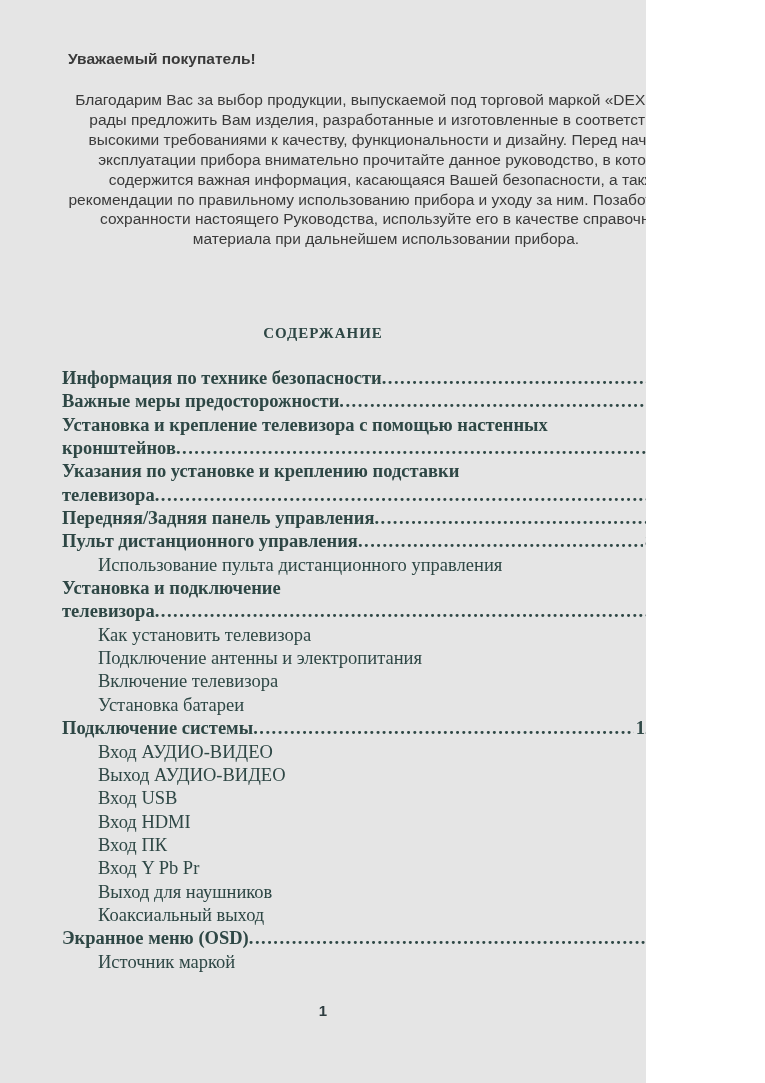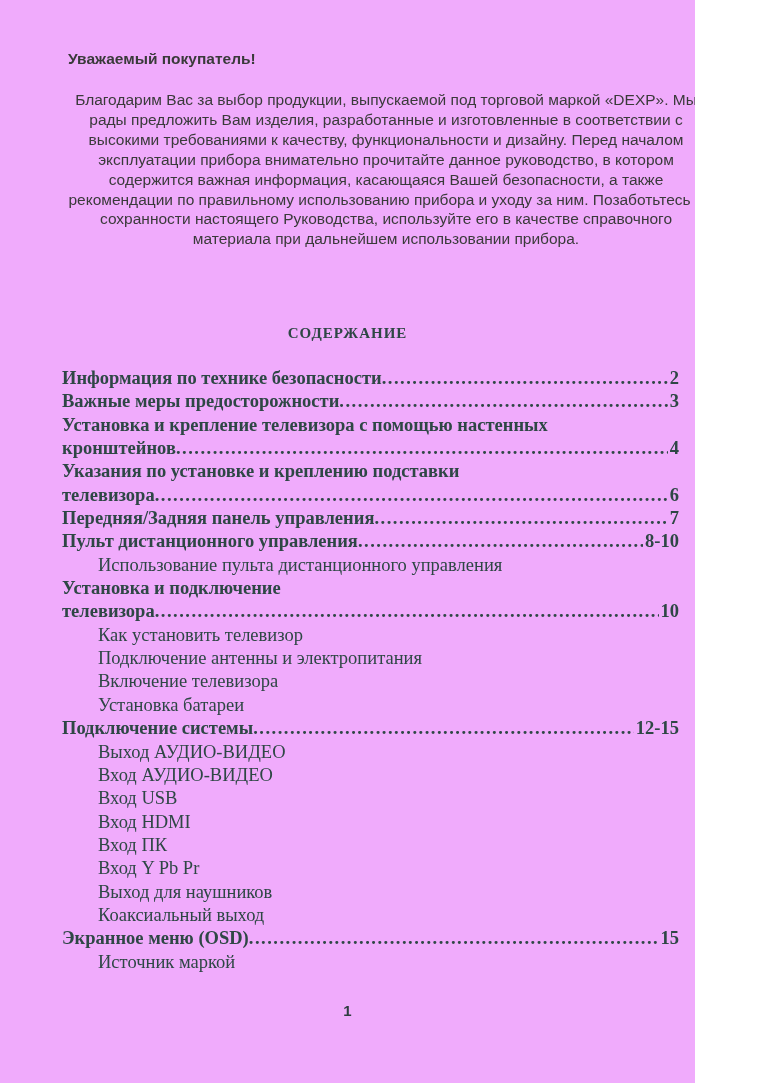--- a/index.html
+++ b/index.html
@@ -1,20 +1,20 @@
 <!DOCTYPE html>
 <html><head>
 <meta charset="utf-8">
 <style>
   html, body { margin: 0; padding: 0; background: #ffffff; }
   .page {
     position: relative;
-    width: 695px;
+    width: 646px;
     height: 1083px;
-    background: #f0abfc;
+    background: #e5e5e5;
     overflow: hidden;
     font-family: "Liberation Sans", sans-serif;
   }
   
   .intro {
     position: absolute;
     left: 68px;
     top: 50px;
     width: 636px;
     color: #3a3a3a;
@@ -153,21 +153,21 @@
       <span class="t">Установка и подключение</span>
     </div>
 
     <div class="toc-row bold">
       <span class="t">телевизора</span>
       <span class="leader"></span>
       <span class="pg">10</span>
     </div>
 
     <div class="toc-row sub">
-      <span class="t">Как установить телевизор</span>
+      <span class="t">Как установить телевизора</span>
     </div>
 
     <div class="toc-row sub">
       <span class="t">Подключение антенны и электропитания</span>
     </div>
 
     <div class="toc-row sub">
       <span class="t">Включение телевизора</span>
     </div>
 
@@ -175,28 +175,28 @@
       <span class="t">Установка батареи</span>
     </div>
 
     <div class="toc-row bold">
       <span class="t">Подключение системы</span>
       <span class="leader"></span>
       <span class="pg">12-15</span>
     </div>
 
     <div class="toc-row sub">
+      <span class="t">Вход АУДИО-ВИДЕО</span>
+    </div>
+
+    <div class="toc-row sub">
       <span class="t">Выход АУДИО-ВИДЕО</span>
     </div>
 
     <div class="toc-row sub">
-      <span class="t">Вход АУДИО-ВИДЕО</span>
-    </div>
-
-    <div class="toc-row sub">
       <span class="t">Вход USB</span>
     </div>
 
     <div class="toc-row sub">
       <span class="t">Вход HDMI</span>
     </div>
 
     <div class="toc-row sub">
       <span class="t">Вход ПК</span>
     </div>

